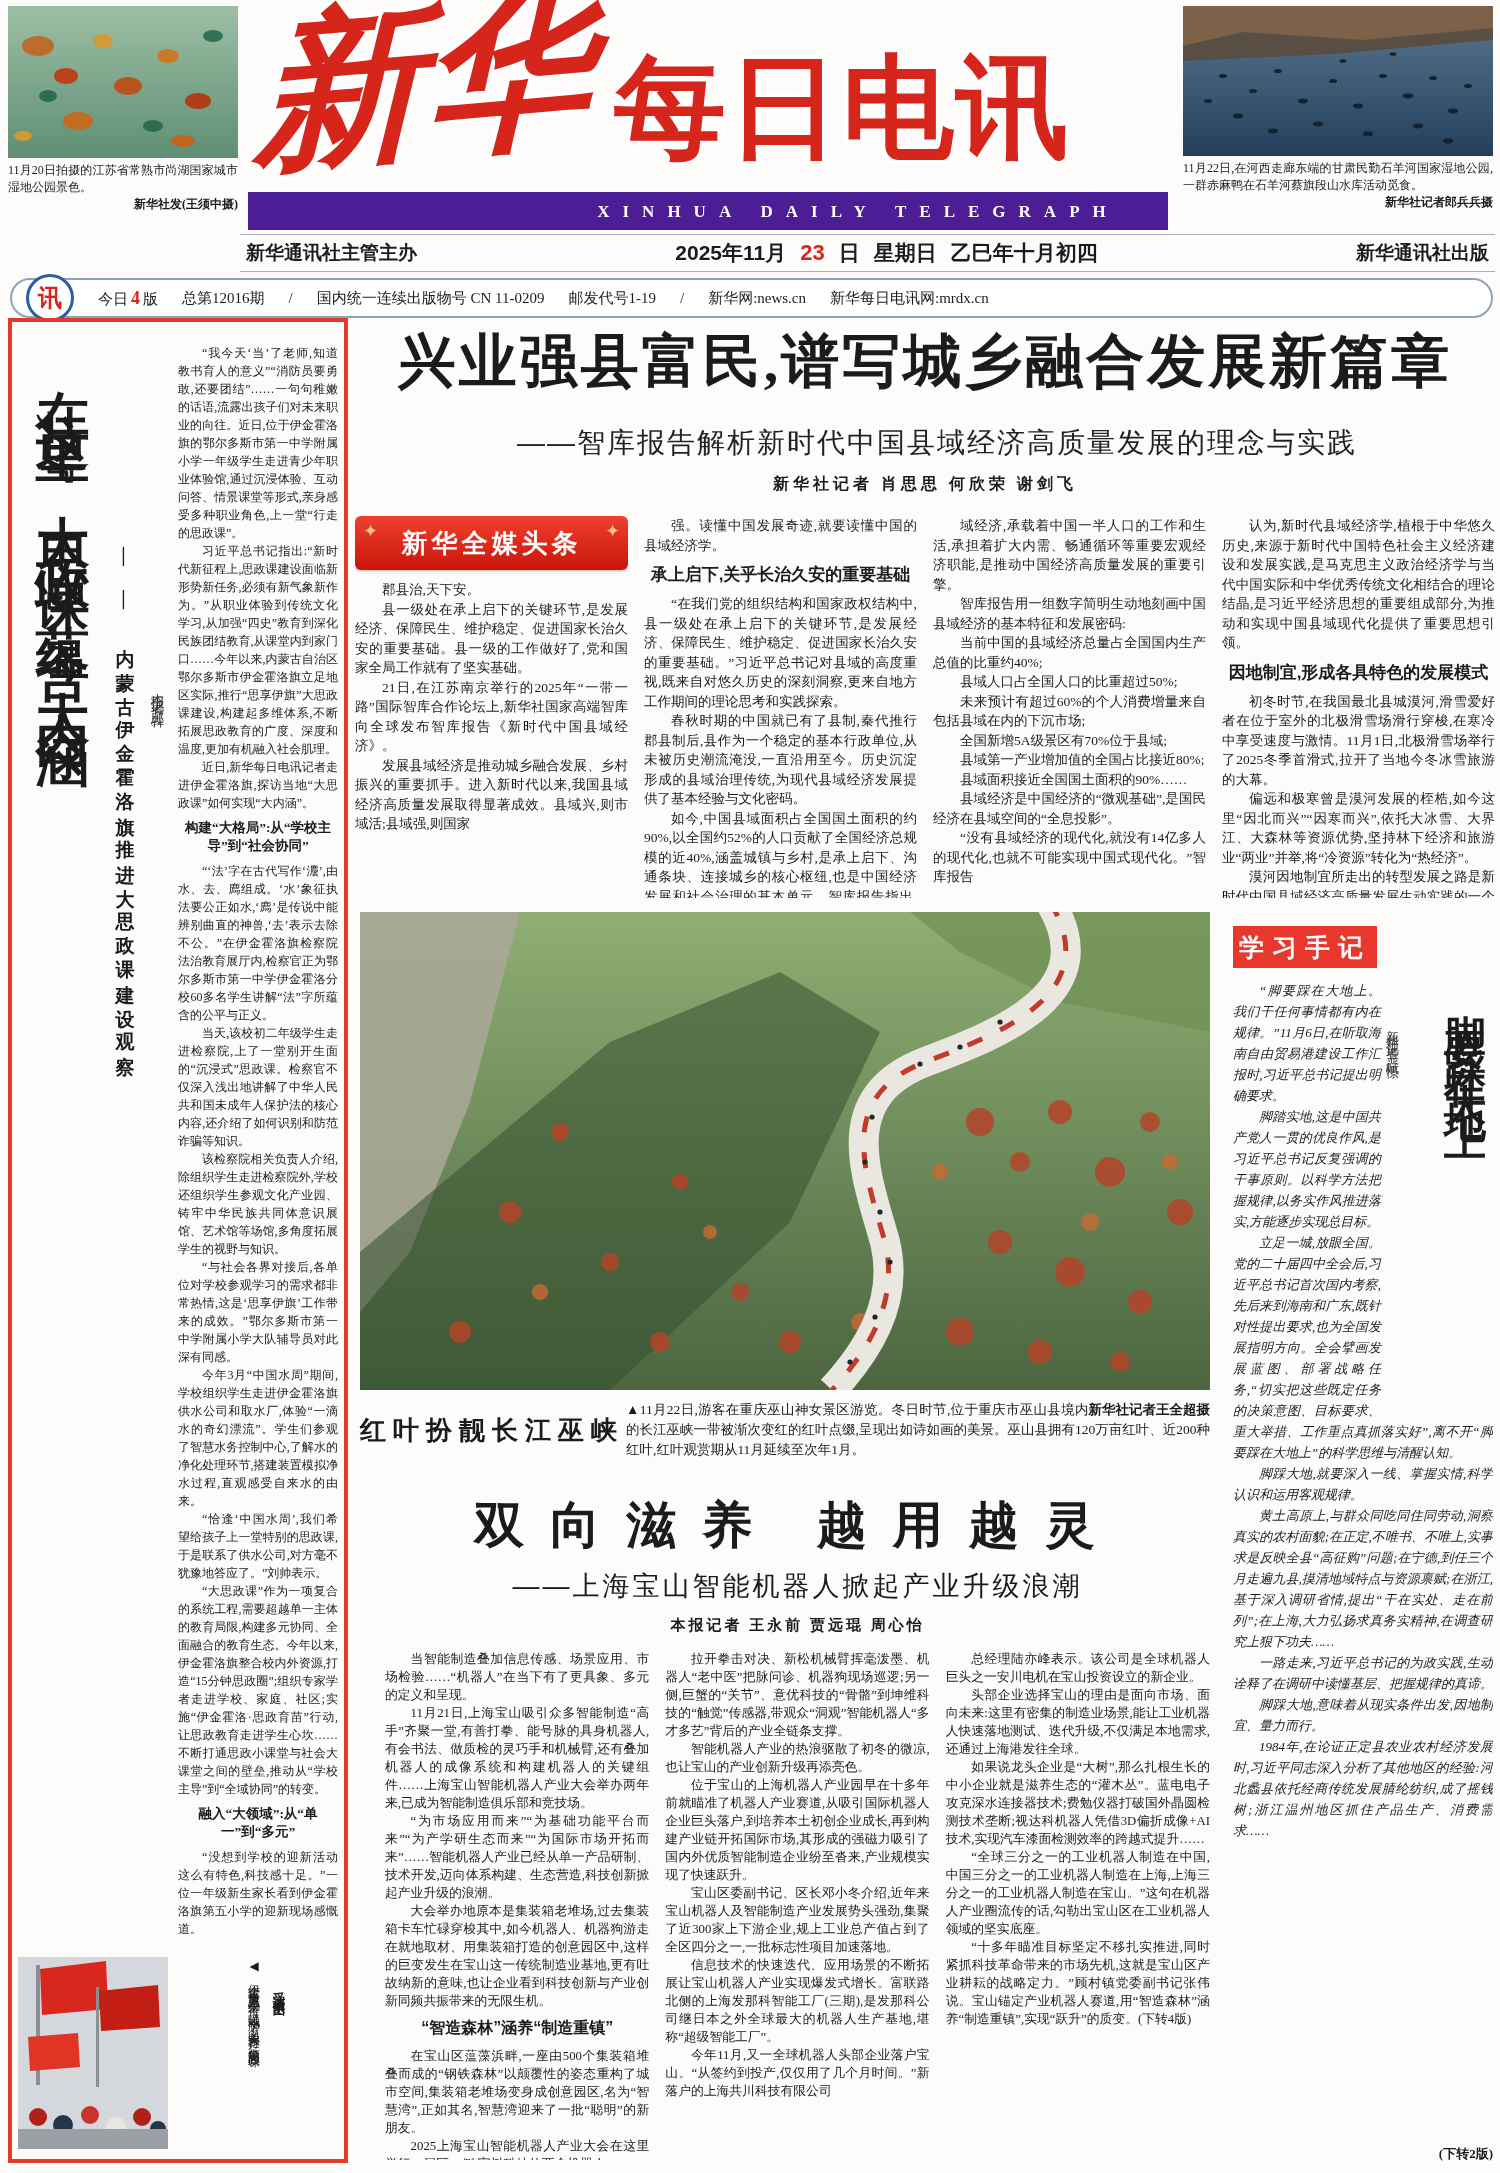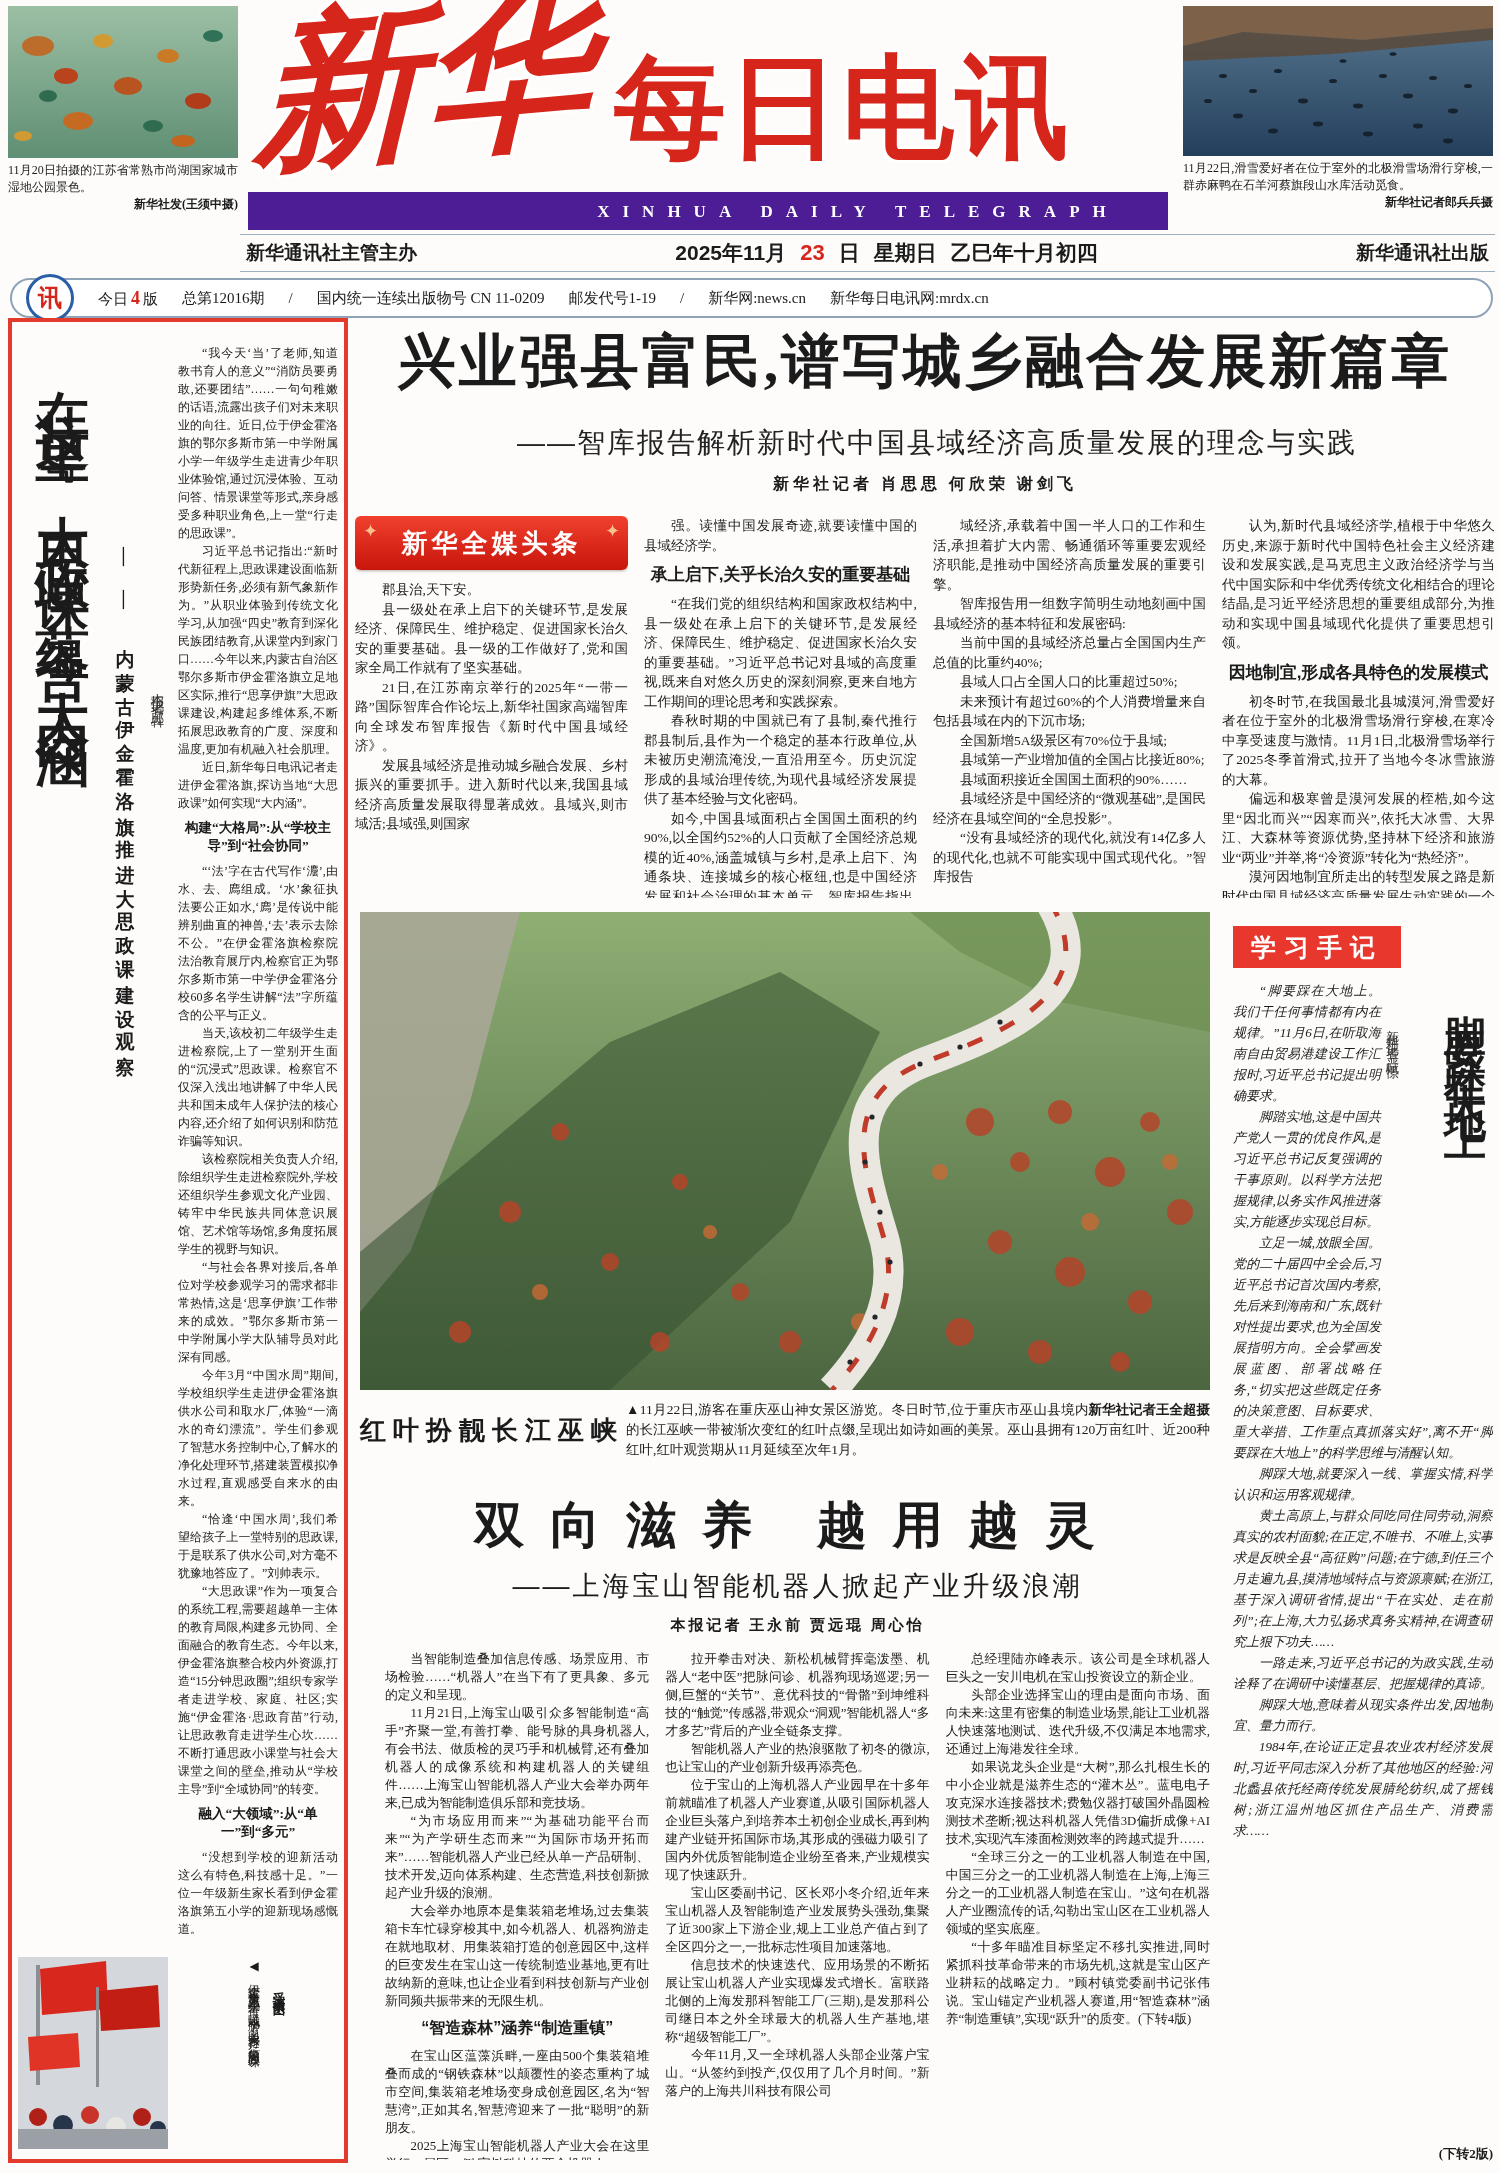--- a/index.html
+++ b/index.html
@@ -74,21 +74,21 @@
   .baoshan{position:absolute;left:385px;top:1492px;width:825px;height:671px;}
   .bs-headline{position:absolute;left:0;top:0;width:100%;text-align:center;font-size:50px;font-weight:900;letter-spacing:26px;}
   .bs-subhead{position:absolute;left:0;top:76px;width:100%;text-align:center;font-size:27px;letter-spacing:3px;
               font-family:"Liberation Sans",sans-serif;}
   .bs-byline{position:absolute;left:0;top:124px;width:100%;text-align:center;font-size:15px;font-weight:bold;letter-spacing:3px;}
   .bs-cols{position:absolute;left:0;top:158px;width:100%;height:510px;display:flex;gap:16px;}
   .bs-cols .col p{font-size:12.8px;line-height:18px;}
   .bs-cols .col h4{font-size:16px;}
   
   .study{position:absolute;left:1233px;top:918px;width:260px;height:1245px;}
-  .sn-label{position:absolute;left:0;top:8px;width:168px;height:42px;background:#e8372c;color:#fff;
+  .sn-label{position:absolute;left:0;top:8px;width:144px;height:42px;background:#e8372c;color:#fff;
             display:flex;align-items:center;justify-content:center;font-size:25px;font-weight:900;letter-spacing:8px;}
   .sn-body{position:absolute;left:0;top:62px;right:0;bottom:0;overflow:hidden;text-align:justify;}
   .sn-body p{margin:0;font-size:13px;line-height:21px;text-indent:2em;font-style:italic;}
   .sn-float{float:right;width:112px;height:432px;position:relative;}
   .sn-title{position:absolute;right:0;top:2px;height:425px;font-size:42px;font-weight:900;letter-spacing:17px;}
   .sn-byline{position:absolute;left:2px;top:40px;height:330px;font-size:13px;letter-spacing:4px;color:#333;}
   .sn-jump{position:absolute;right:0;bottom:0;background:#fdfcfa;font-size:13px;font-weight:bold;padding-left:8px;}
 </style>
 </head>
 <body>
@@ -162,21 +162,21 @@
         <ellipse cx="235" cy="120" rx="5" ry="2.4"></ellipse>
           <ellipse cx="285" cy="80" rx="4" ry="2"></ellipse>
         <ellipse cx="25" cy="95" rx="4" ry="2"></ellipse>
           <ellipse cx="160" cy="55" rx="3.5" ry="1.8"></ellipse>
         <ellipse cx="210" cy="48" rx="3.5" ry="1.8"></ellipse>
           <ellipse cx="265" cy="135" rx="5" ry="2.4"></ellipse>
       </g>
     </svg>
   </div>
   <div class="cap-tr" data-name="birds-photo-caption">
-    <span data-name="caption-text">11月22日,滑雪爱好者在位于室外的北极滑雪场滑行穿梭,一群赤麻鸭在石羊河蔡旗段山水库活动觅食。</span>
+    <span data-name="caption-text">11月22日,在河西走廊东端的甘肃民勤石羊河国家湿地公园,一群赤麻鸭在石羊河蔡旗段山水库活动觅食。</span>
     <span class="credit" data-name="caption-credit">新华社记者郎兵兵摄</span>
   </div>
 
   <div class="dateline" data-name="dateline-row">
     <span class="dl-left" data-name="publisher-label">新华通讯社主管主办</span>
     <span class="dl-mid" data-name="date-group">
       <span data-name="date-prefix">2025年11月</span>
       <span class="dl-day" data-name="date-day">23</span>
       <span data-name="date-suffix">日</span>
       <span data-name="weekday">星期日</span>

